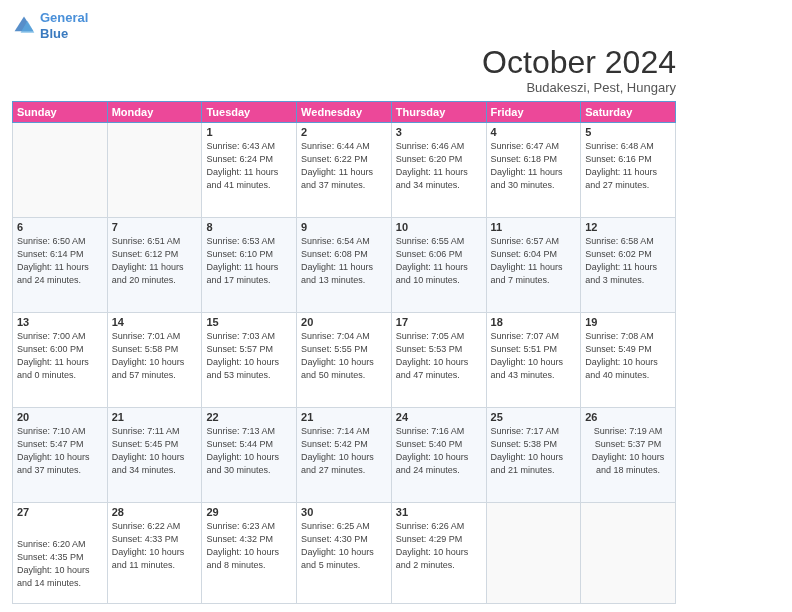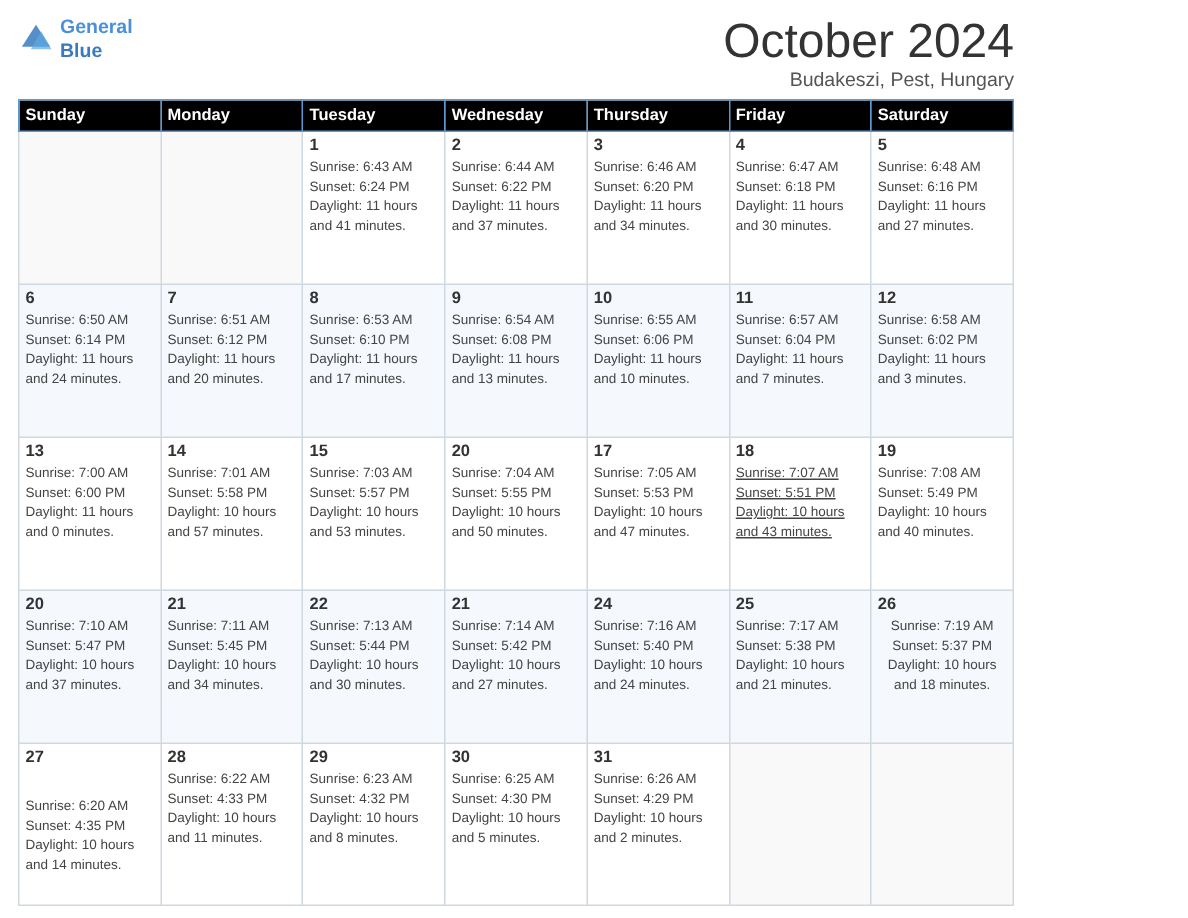--- a/index.html
+++ b/index.html
@@ -36,40 +36,41 @@
     }
     .logo-text span {
       color: #4a90d9;
     }
     .logo-icon {
       width: 24px;
       height: 24px;
     }
     .title-block {
       text-align: right;
+      margin-top: 35px;
     }
     .month-title {
       font-size: 32px;
       font-weight: 300;
       color: #333;
       line-height: 1.1;
     }
     .subtitle {
       font-size: 13px;
       color: #555;
     }
     .calendar {
       flex: 1;
       border: 1px solid #ccc;
       border-collapse: collapse;
       width: 100%;
       table-layout: fixed;
     }
     .calendar th {
-      background-color: #000000;
+      background-color: #ec4899;
       color: #fff;
       font-size: 11px;
       font-weight: bold;
       padding: 4px 4px;
       text-align: left;
       border: 1px solid #5a9ad4;
     }
     .calendar td {
       border: 1px solid #d0d8e0;
       vertical-align: top;
@@ -236,21 +237,21 @@
 Daylight: 10 hours and 50 minutes.</div>
           </td>
           <td>
             <span class="day-number">17</span>
             <div class="day-info" style="white-space: pre-line;">Sunrise: 7:05 AM
 Sunset: 5:53 PM
 Daylight: 10 hours and 47 minutes.</div>
           </td>
           <td>
             <span class="day-number">18</span>
-            <div class="day-info" style="white-space: pre-line; text-decoration: underline;">Sunrise: 7:07 AM
+            <div class="day-info" style="white-space: pre-line;">Sunrise: 7:07 AM
 Sunset: 5:51 PM
 Daylight: 10 hours and 43 minutes.</div>
           </td>
           <td>
             <span class="day-number">19</span>
             <div class="day-info" style="white-space: pre-line;">Sunrise: 7:08 AM
 Sunset: 5:49 PM
 Daylight: 10 hours and 40 minutes.</div>
           </td>
         </tr>

